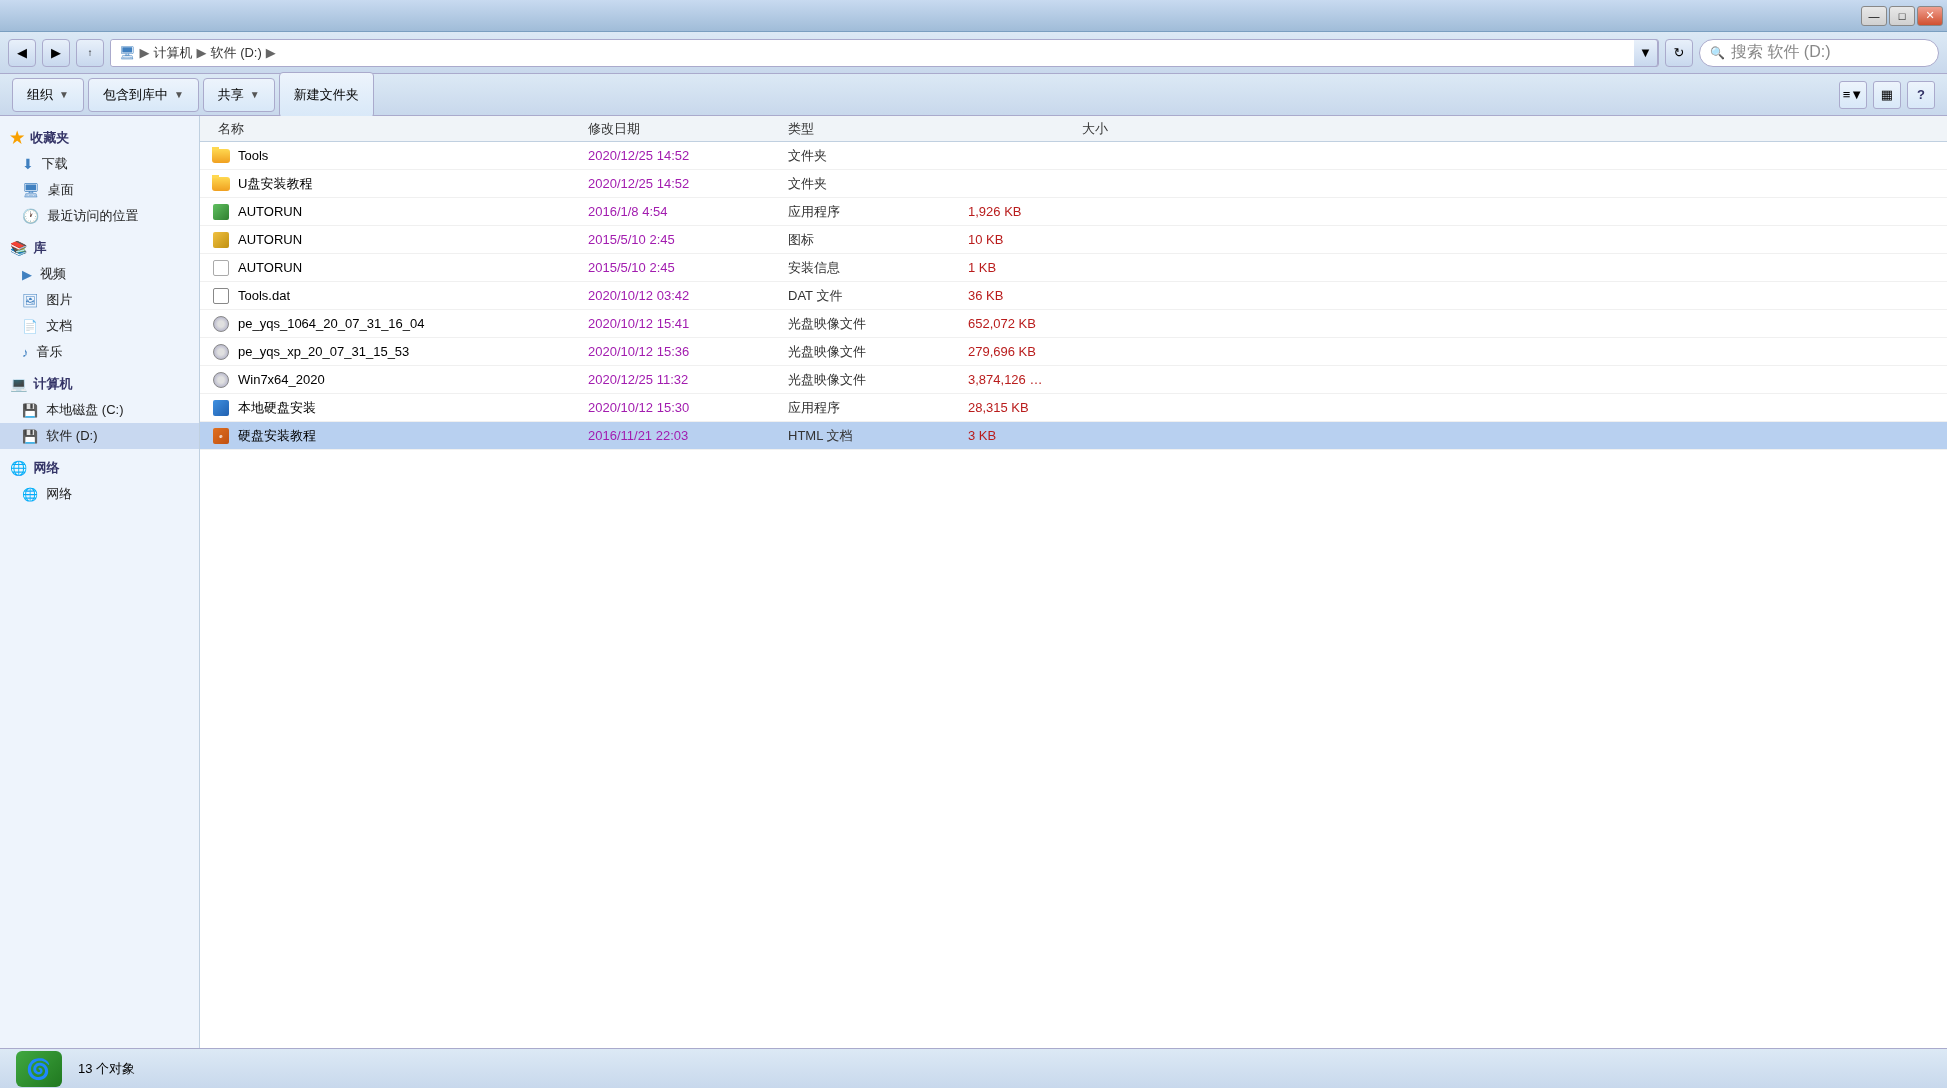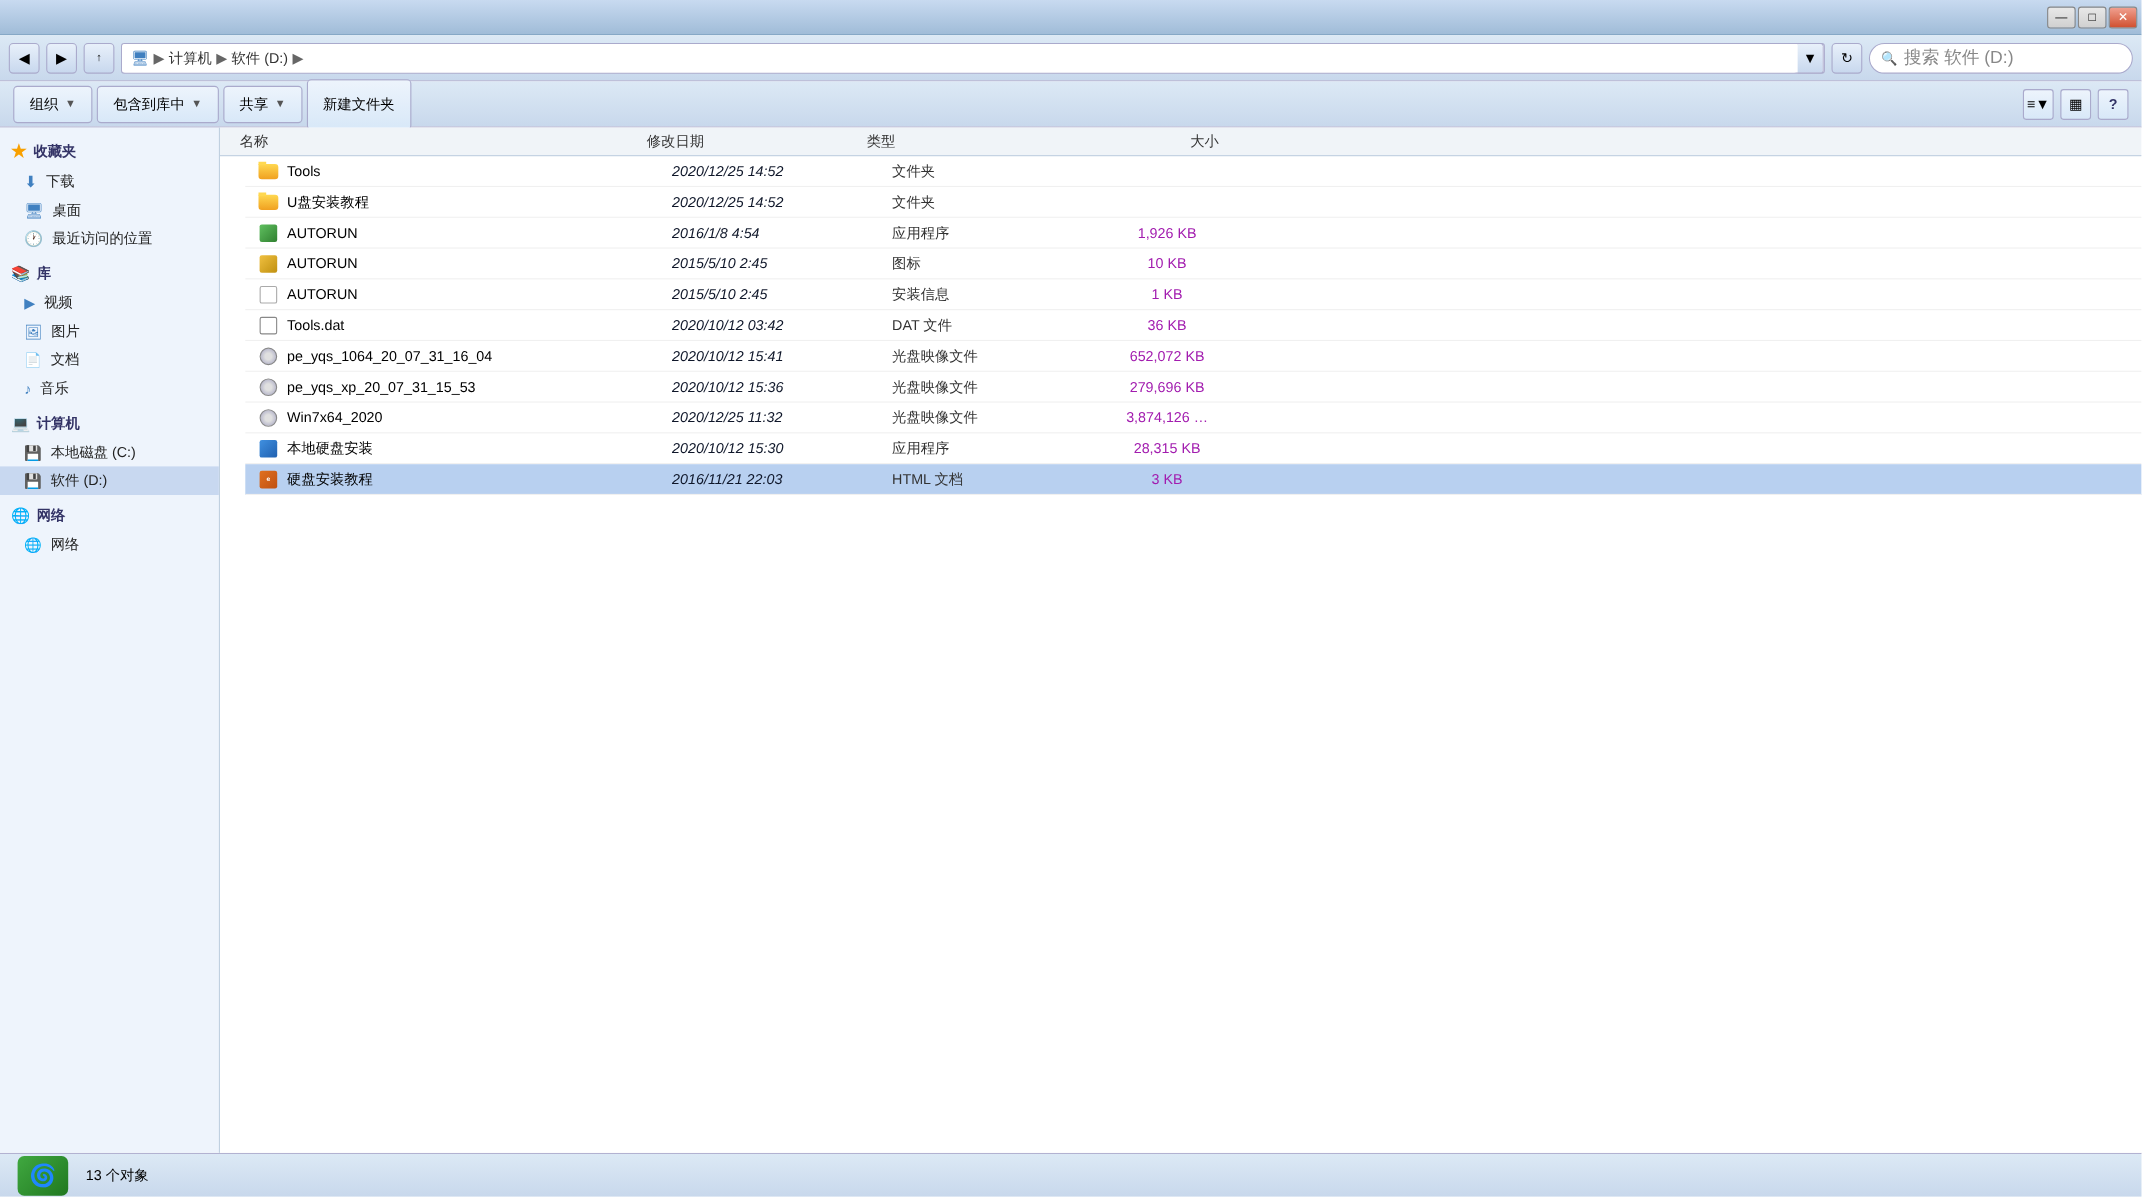--- a/index.html
+++ b/index.html
@@ -259,36 +259,35 @@
 
     
     .file-row {
       display: flex;
       align-items: center;
       height: 28px;
       padding: 0 8px;
       border-bottom: 1px solid #f0f0f0;
       font-size: 13px;
       cursor: pointer;
-      margin-left: 23px;
     }
     .file-row.selected { background: #b8d0f0; }
     .file-row .f-name {
       width: 380px;
       display: flex;
       align-items: center;
       gap: 8px;
       overflow: hidden;
       white-space: nowrap;
       text-overflow: ellipsis;
       padding-left: 4px;
     }
-    .file-row .f-date { width: 200px; color: #0f172a; font-style: italic; }
+    .file-row .f-date { width: 200px; color: #a21caf; }
     .file-row .f-type { width: 180px; color: #333; }
-    .file-row .f-size { width: 160px; text-align: center; padding-right: 20px; color: #a21caf; }
+    .file-row .f-size { width: 160px; text-align: left; padding-right: 20px; color: #b91c1c; }
 
     
     .fi { width: 18px; height: 18px; display: inline-flex; align-items: center; justify-content: center; flex-shrink: 0; }
 
     
     .statusbar {
       height: 40px;
       background: linear-gradient(to bottom, #dce9f5 0%, #c8d8ec 100%);
       border-top: 1px solid #aac;
       display: flex;

